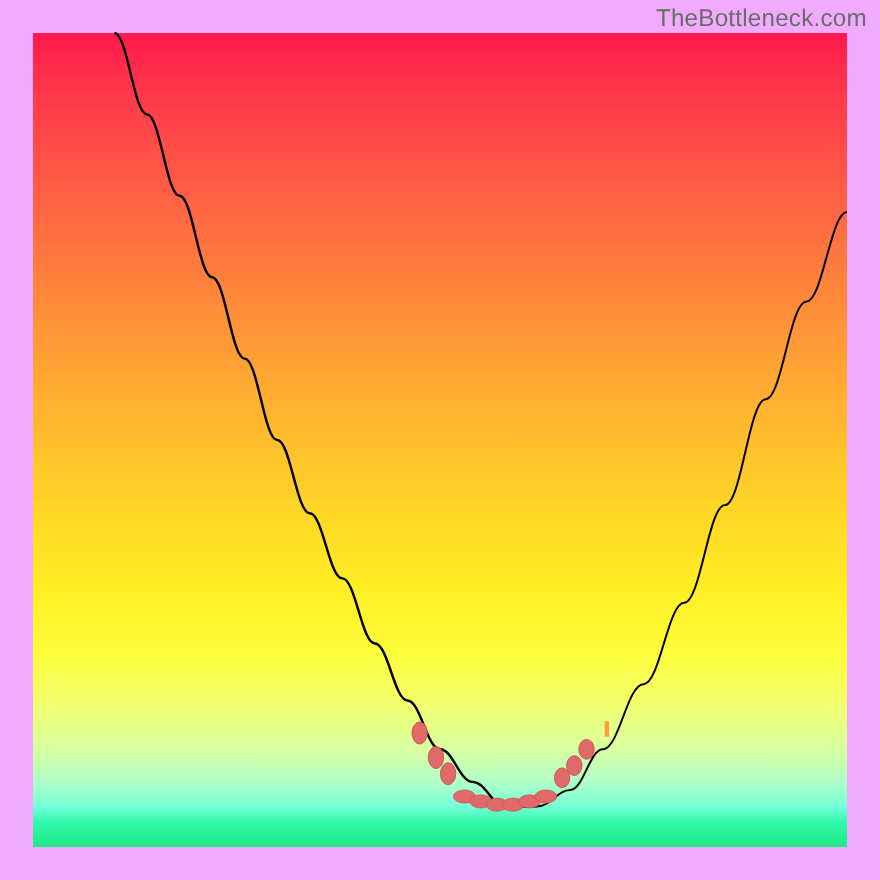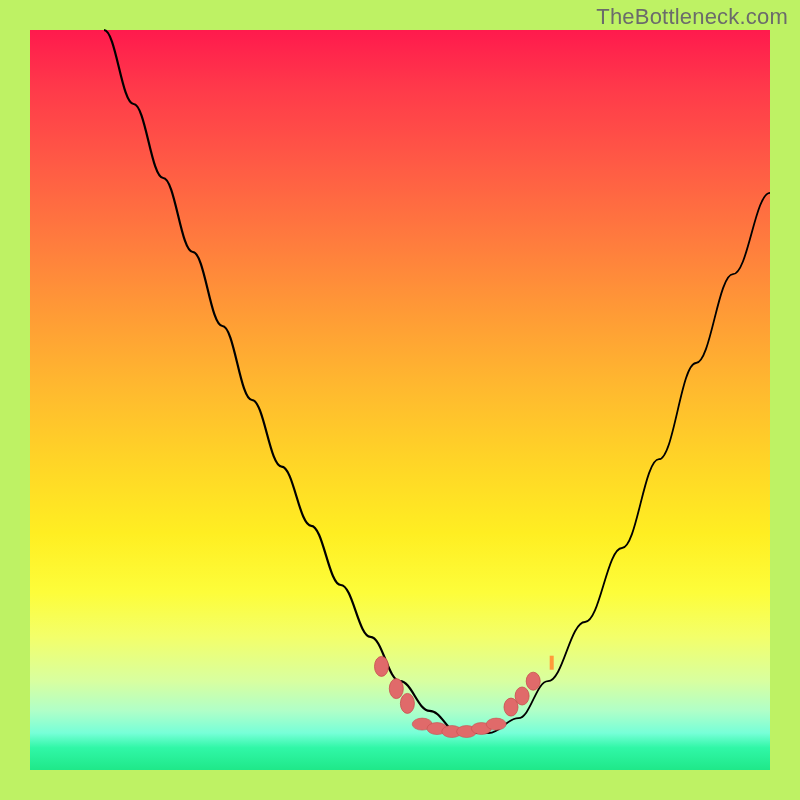--- a/index.html
+++ b/index.html
@@ -8,21 +8,21 @@
     width: 800px;
     height: 800px;
     overflow: hidden;
     background: #000;
     font-family: Arial, Helvetica, sans-serif;
   }
   .frame {
     position: absolute;
     top: 0; left: 0;
     width: 800px; height: 800px;
-    background: #bef264;
+    background: #f0abfc;
   }
   .plot-area {
     position: absolute;
     top: 30px;
     left: 30px;
     width: 740px;
     height: 740px;
     background: linear-gradient(to bottom,
       #ff1a4d 0%,
       #ff3a4a 8%,

